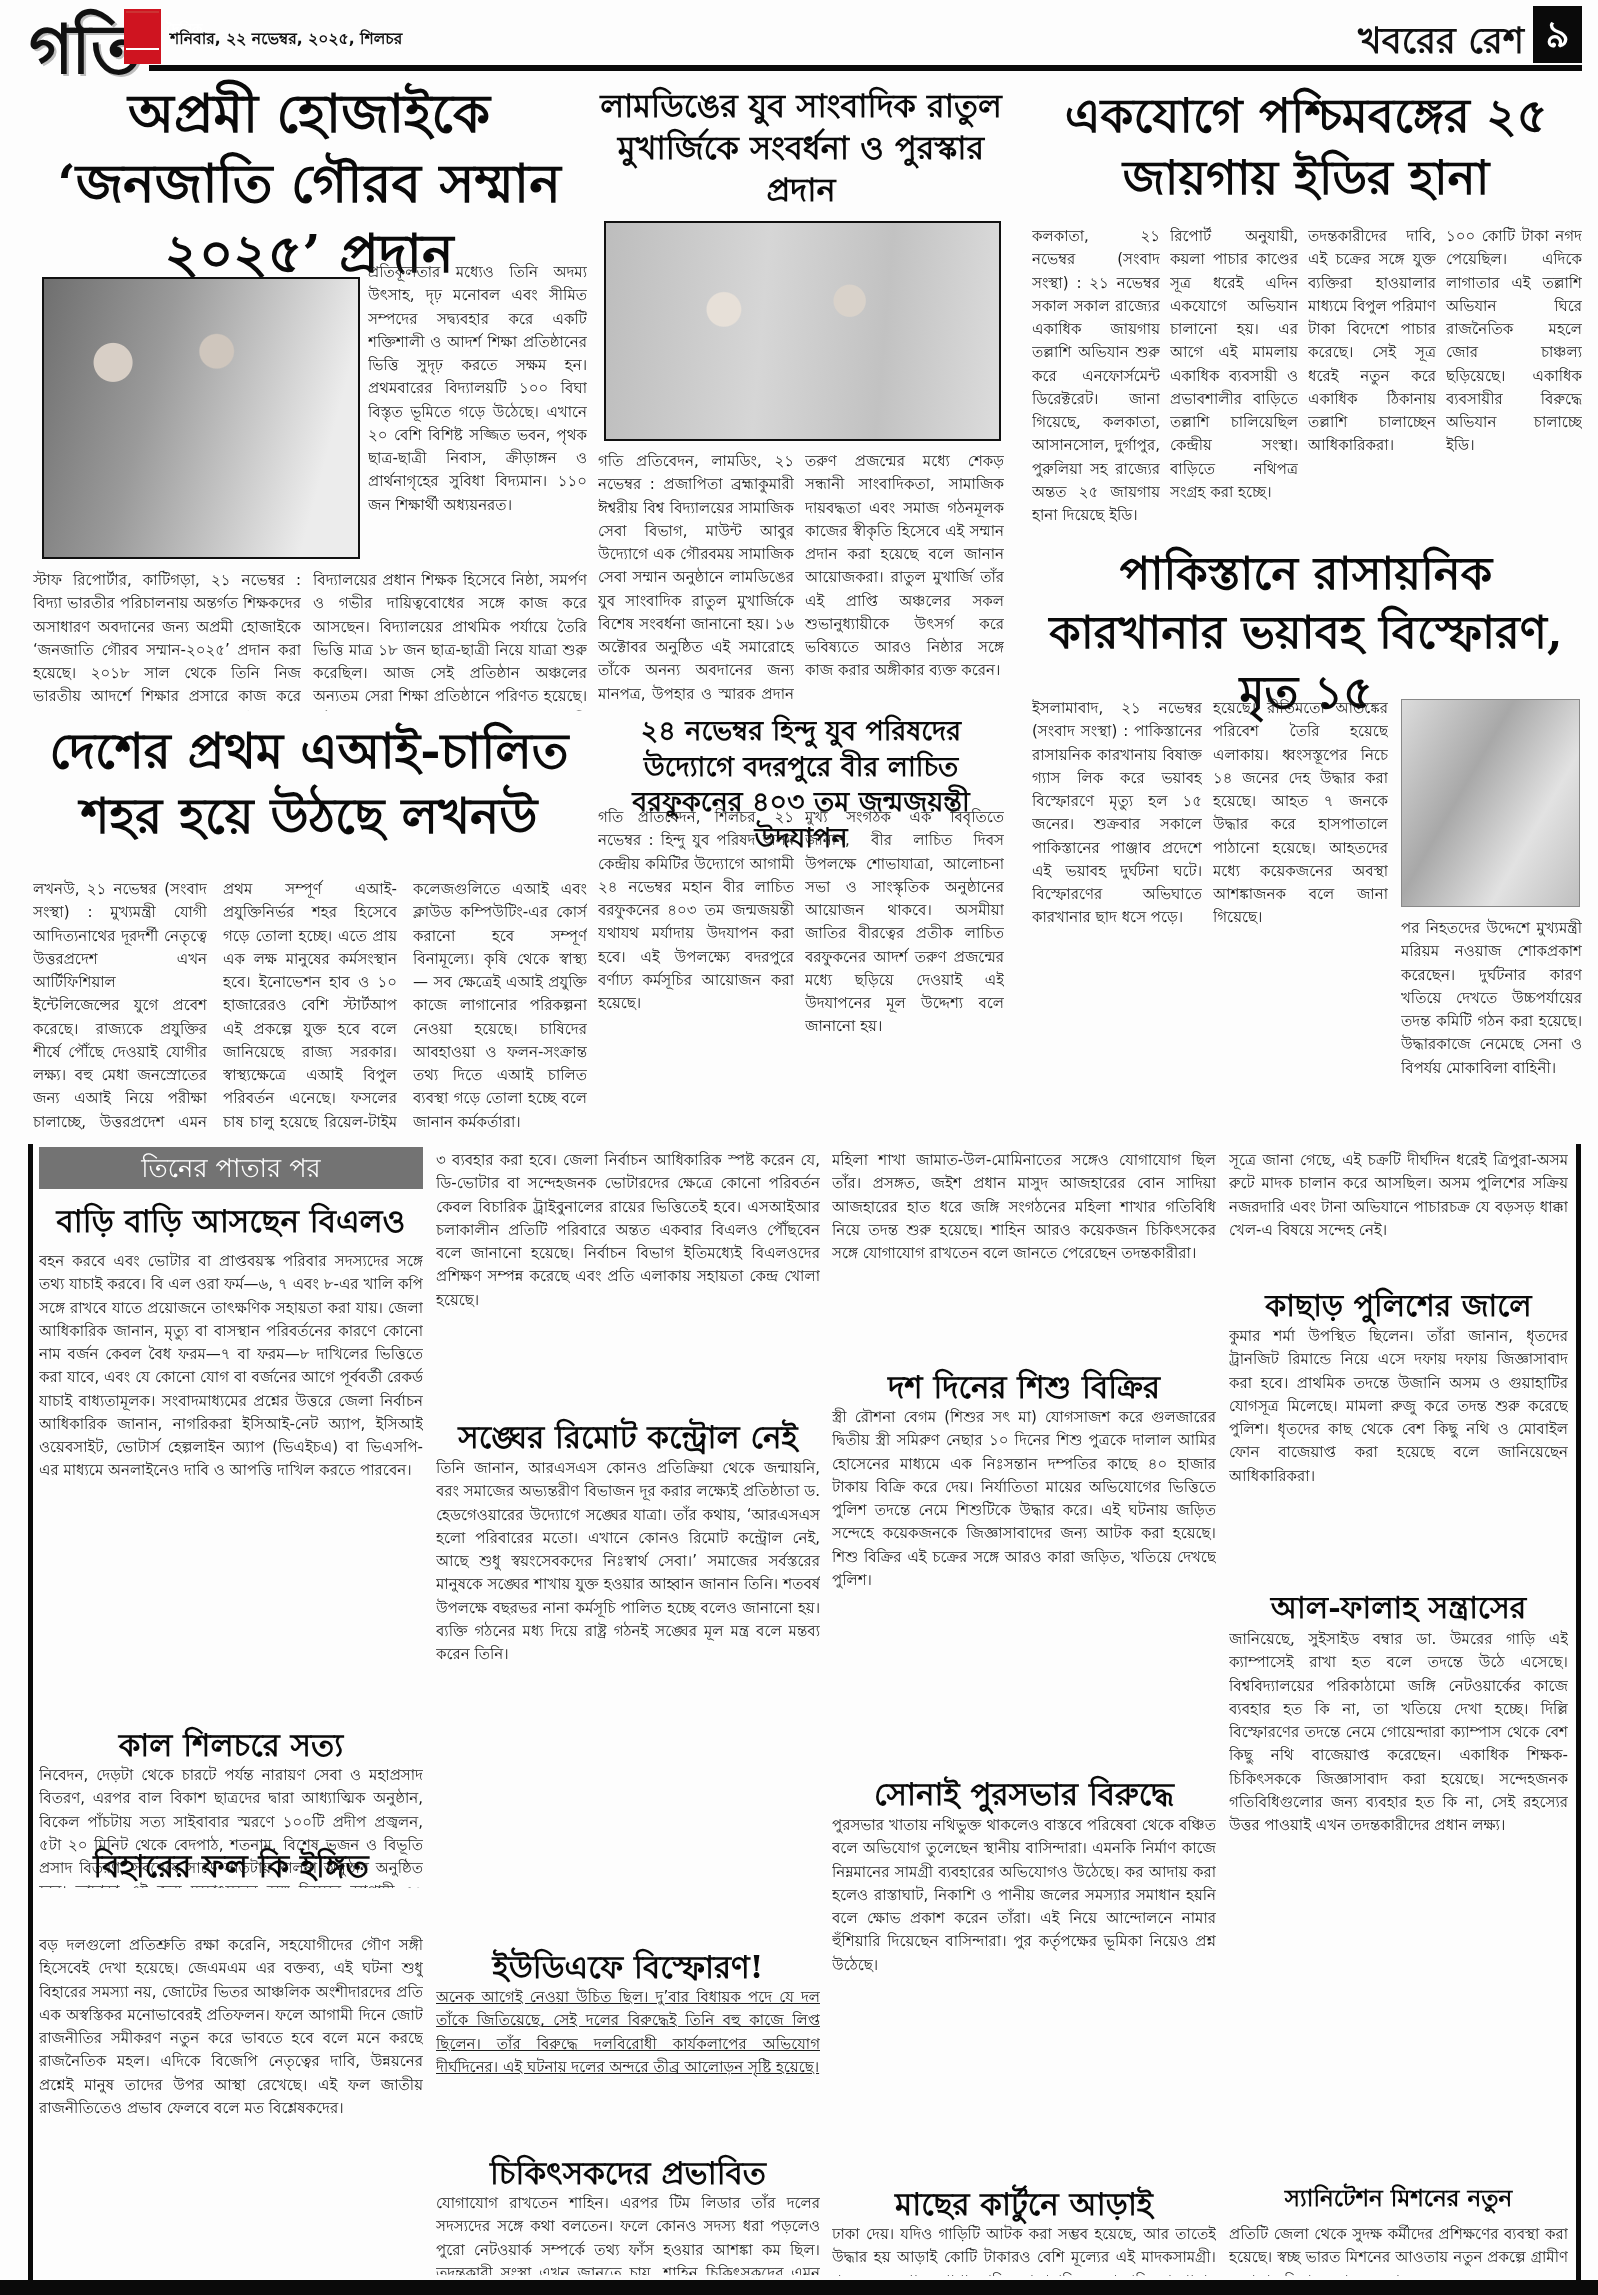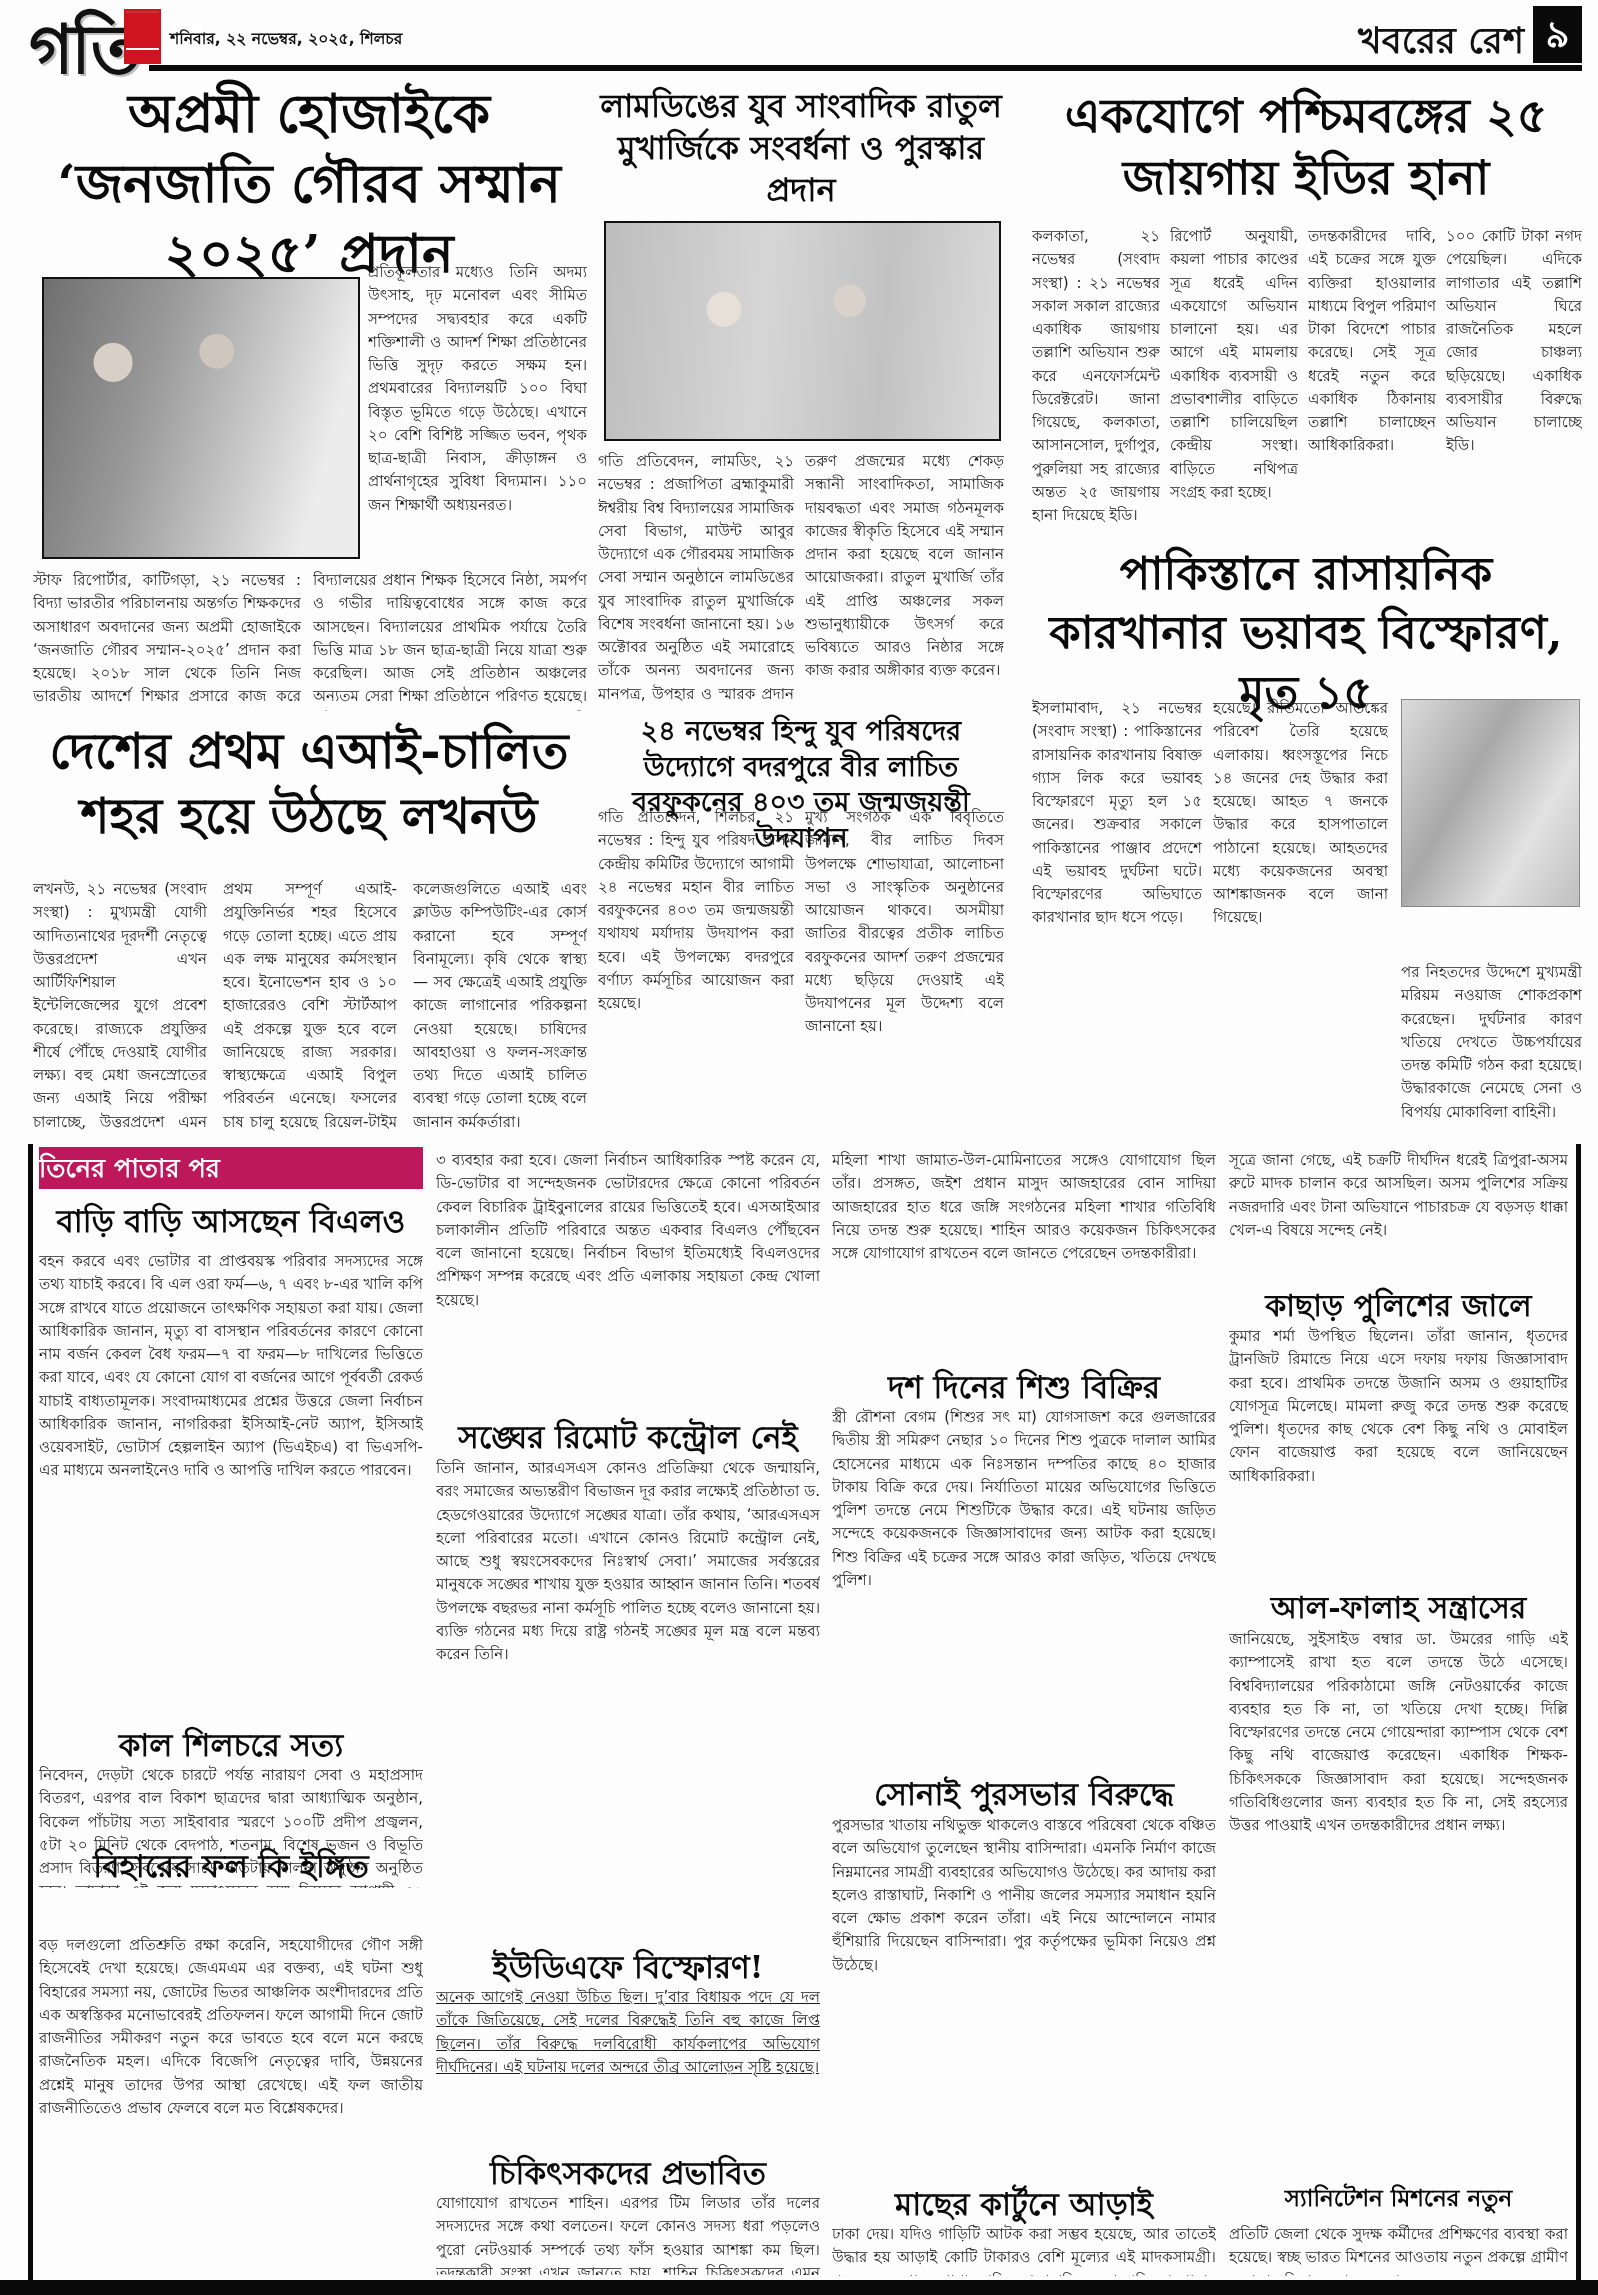--- a/index.html
+++ b/index.html
@@ -6,21 +6,21 @@
   #page{position:relative;width:1598px;height:2295px;background:#fdfdfd;
         font-family:"DejaVu Sans",sans-serif;color:#111;overflow:hidden;}
   .abs{position:absolute;}
   .hl{font-weight:bold;text-align:center;color:#0a0a0a;line-height:1.32;
       font-family:"DejaVu Serif","Liberation Serif",serif;}
   .bd{font-size:15px;line-height:1.55;text-align:justify;overflow:hidden;color:#1c1c1c;}
   .bh{font-weight:bold;text-align:center;font-size:31px;color:#0a0a0a;
       font-family:"DejaVu Serif","Liberation Serif",serif;white-space:nowrap;overflow:hidden;}
   .photo{border:2.2px solid #111;}
   .rule{background:#0a0a0a;}
-  .banner{background:#be185d;color:#fff;font-weight:bold;
+  .banner{background:#737373;color:#fff;font-weight:normal;text-align:center;
           font-size:25.6px;line-height:42px;font-family:"DejaVu Serif","Liberation Serif",serif;}
   .pagebox{background:#0a0a0a;color:#fff;font-weight:bold;text-align:center;}
   .logo{font-weight:bold;font-family:"DejaVu Serif","Liberation Serif",serif;
         text-shadow:2.2px 2.2px 0 #bdbdbd;letter-spacing:-2.2px;}
   .redbox{background:#cf1420;color:#fff;font-weight:bold;text-align:center;}
   .tinybar{background:#c33;height:2.2px;margin:1.7px 2.2px 0 2.2px;}
 </style>
 </head>
 <body>
 
@@ -60,21 +60,21 @@
   <div class="abs hl" style="left:1029px;top:85px;width:554px;font-size:47px;">একযোগে পশ্চিমবঙ্গের ২৫ জায়গায় ইডির হানা</div>
   <div class="abs bd" style="left:1032px;top:225px;width:128px;height:312px;">কলকাতা, ২১ নভেম্বর (সংবাদ সংস্থা) :  ২১ নভেম্বর সকাল সকাল রাজ্যের একাধিক জায়গায় তল্লাশি অভিযান শুরু করে এনফোর্সমেন্ট ডিরেক্টরেট। জানা গিয়েছে, কলকাতা, আসানসোল, দুর্গাপুর, পুরুলিয়া সহ রাজ্যের অন্তত ২৫ জায়গায় হানা দিয়েছে ইডি।</div>
   <div class="abs bd" style="left:1170px;top:225px;width:128px;height:312px;">রিপোর্ট অনুযায়ী, কয়লা পাচার কাণ্ডের সূত্র ধরেই এদিন একযোগে অভিযান চালানো হয়। এর আগে এই মামলায় একাধিক ব্যবসায়ী ও প্রভাবশালীর বাড়িতে তল্লাশি চালিয়েছিল কেন্দ্রীয় সংস্থা। বাড়িতে নথিপত্র সংগ্রহ করা হচ্ছে।</div>
   <div class="abs bd" style="left:1308px;top:225px;width:128px;height:312px;">তদন্তকারীদের দাবি, এই চক্রের সঙ্গে যুক্ত ব্যক্তিরা হাওয়ালার মাধ্যমে বিপুল পরিমাণ টাকা বিদেশে পাচার করেছে। সেই সূত্র ধরেই নতুন করে একাধিক ঠিকানায় তল্লাশি চালাচ্ছেন আধিকারিকরা।</div>
   <div class="abs bd" style="left:1446px;top:225px;width:136px;height:312px;">১০০ কোটি টাকা নগদ পেয়েছিল। এদিকে লাগাতার এই তল্লাশি অভিযান ঘিরে রাজনৈতিক মহলে জোর চাঞ্চল্য ছড়িয়েছে। একাধিক ব্যবসায়ীর বিরুদ্ধে অভিযান চালাচ্ছে ইডি।</div>
 
   <div class="abs hl" style="left:1029px;top:544px;width:554px;font-size:45px;">পাকিস্তানে রাসায়নিক কারখানার ভয়াবহ বিস্ফোরণ, মৃত ১৫</div>
   <div class="abs bd" style="left:1032px;top:697px;width:170px;height:437px;">ইসলামাবাদ, ২১ নভেম্বর (সংবাদ সংস্থা) :  পাকিস্তানের রাসায়নিক কারখানায় বিষাক্ত গ্যাস লিক করে ভয়াবহ বিস্ফোরণে মৃত্যু হল ১৫ জনের। শুক্রবার সকালে পাকিস্তানের পাঞ্জাব প্রদেশে এই ভয়াবহ দুর্ঘটনা ঘটে। বিস্ফোরণের অভিঘাতে কারখানার ছাদ ধসে পড়ে।</div>
   <div class="abs bd" style="left:1213px;top:697px;width:175px;height:437px;">হয়েছে। রীতিমতো আতঙ্কের পরিবেশ তৈরি হয়েছে এলাকায়। ধ্বংসস্তূপের নিচে ১৪ জনের দেহ উদ্ধার করা হয়েছে। আহত ৭ জনকে উদ্ধার করে হাসপাতালে পাঠানো হয়েছে। আহতদের মধ্যে কয়েকজনের অবস্থা আশঙ্কাজনক বলে জানা গিয়েছে।</div>
   <div class="abs photo" style="left:1401px;top:699px;width:177px;height:206px;border-width:1.1px;border-color:#888;background:linear-gradient(120deg,#dcdcdc,#a8a8a8 38%,#e2e2e2 70%,#bfbfbf);"></div>
-  <div class="abs bd" style="left:1401px;top:917px;width:181px;height:217px;margin-top:44px;">পর নিহতদের উদ্দেশে মুখ্যমন্ত্রী মরিয়ম নওয়াজ শোকপ্রকাশ করেছেন। দুর্ঘটনার কারণ খতিয়ে দেখতে উচ্চপর্যায়ের তদন্ত কমিটি গঠন করা হয়েছে। উদ্ধারকাজে নেমেছে সেনা ও বিপর্যয় মোকাবিলা বাহিনী।</div>
+  <div class="abs bd" style="left:1401px;top:917px;width:181px;height:217px;">পর নিহতদের উদ্দেশে মুখ্যমন্ত্রী মরিয়ম নওয়াজ শোকপ্রকাশ করেছেন। দুর্ঘটনার কারণ খতিয়ে দেখতে উচ্চপর্যায়ের তদন্ত কমিটি গঠন করা হয়েছে। উদ্ধারকাজে নেমেছে সেনা ও বিপর্যয় মোকাবিলা বাহিনী।</div>
 
   <div class="abs rule" style="left:28px;top:1144px;width:5px;height:1139px;"></div>
   <div class="abs rule" style="left:1576px;top:1144px;width:5px;height:1139px;"></div>
   <div class="abs rule" style="left:0px;top:2280px;width:1598px;height:15.6px;"></div>
 
   <div class="abs banner" style="left:39px;top:1147px;width:384px;height:42px;">তিনের পাতার পর</div>
   <div class="abs bh" style="left:39px;top:1197px;width:384px;">বাড়ি বাড়ি আসছেন বিএলও</div>
   <div class="abs bd" style="left:39px;top:1250px;width:384px;height:466px;">বহন করবে এবং ভোটার বা প্রাপ্তবয়স্ক পরিবার সদস্যদের সঙ্গে তথ্য যাচাই করবে। বি এল ওরা ফর্ম—৬, ৭ এবং ৮-এর খালি কপি সঙ্গে রাখবে যাতে প্রয়োজনে তাৎক্ষণিক সহায়তা করা যায়। জেলা আধিকারিক জানান, মৃত্যু বা বাসস্থান পরিবর্তনের কারণে কোনো নাম বর্জন কেবল বৈধ ফরম—৭ বা ফরম—৮ দাখিলের ভিত্তিতে করা যাবে, এবং যে কোনো যোগ বা বর্জনের আগে পূর্ববর্তী রেকর্ড যাচাই বাধ্যতামূলক। সংবাদমাধ্যমের প্রশ্নের উত্তরে জেলা নির্বাচন আধিকারিক জানান, নাগরিকরা ইসিআই-নেট অ্যাপ, ইসিআই ওয়েবসাইট, ভোটার্স হেল্পলাইন অ্যাপ (ভিএইচএ) বা ভিএসপি-এর মাধ্যমে অনলাইনেও দাবি ও আপত্তি দাখিল করতে পারবেন।</div>
   <div class="abs bh" style="left:39px;top:1721px;width:384px;">কাল শিলচরে সত্য</div>
   <div class="abs bd" style="left:39px;top:1764px;width:384px;height:124px;">নিবেদন, দেড়টা থেকে চারটে পর্যন্ত নারায়ণ সেবা ও মহাপ্রসাদ বিতরণ, এরপর বাল বিকাশ ছাত্রদের দ্বারা আধ্যাত্মিক অনুষ্ঠান, বিকেল পাঁচটায় সত্য সাইবাবার স্মরণে ১০০টি প্রদীপ প্রজ্বলন, ৫টা ২০ মিনিট থেকে বেদপাঠ, শতনাম, বিশেষ ভজন ও বিভূতি প্রসাদ বিতরণ, সবশেষে সাড়ে সাতটায় পালনা অনুষ্ঠান অনুষ্ঠিত হবে। তাছাড়া এই জন্ম মহোৎসবের অঙ্গ হিসেবে আগামী ৩০ নভেম্বর শিলচরের মন্দির প্রাঙ্গণে রক্তদান শিবিরের আয়োজন করা হয়েছে।</div>

